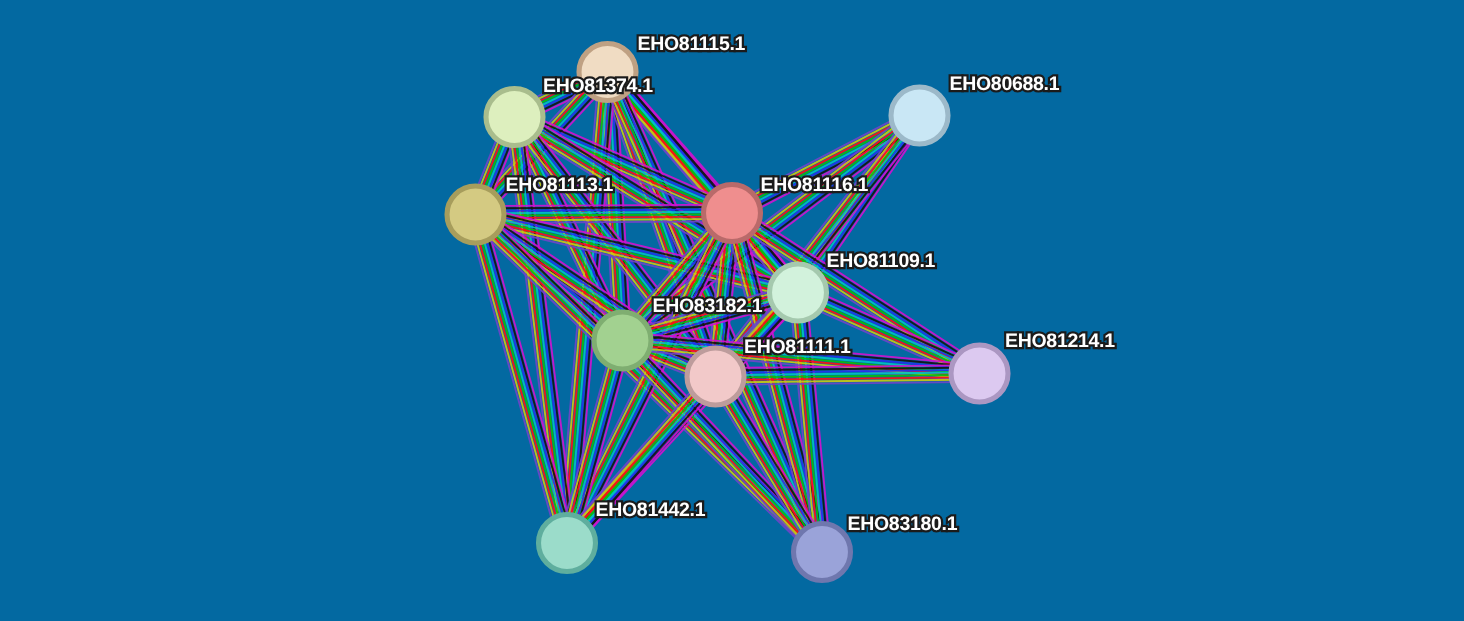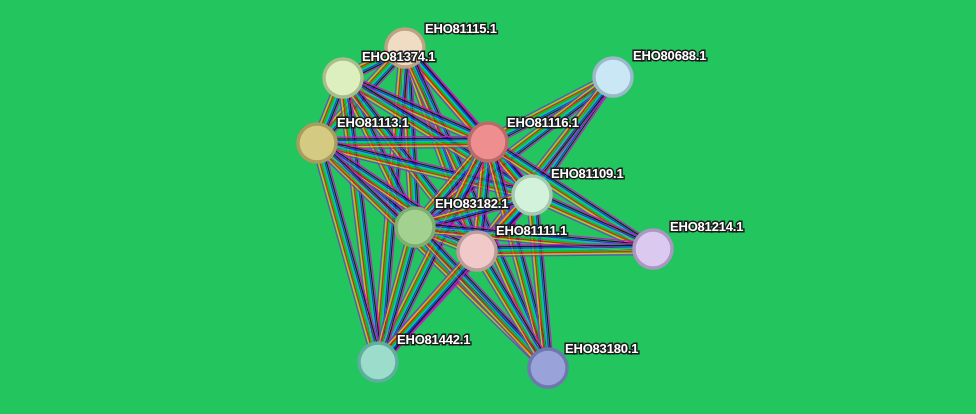--- a/index.html
+++ b/index.html
@@ -4,21 +4,21 @@
 <style>
   html, body {
     margin: 0;
     padding: 0;
     background: #000000;
   }
   .viewport {
     position: relative;
     width: 976px;
     height: 414px;
-    background: #22c55e;
+    background: #0369a1;
     overflow: hidden;
     font-family: "Liberation Sans", sans-serif;
   }
   svg text {
     font-family: "Liberation Sans", "DejaVu Sans", sans-serif;
     font-size: 13px;
     font-weight: bold;
     fill: #ffffff;
     stroke: #1b1b1b;
     stroke-width: 3px;

